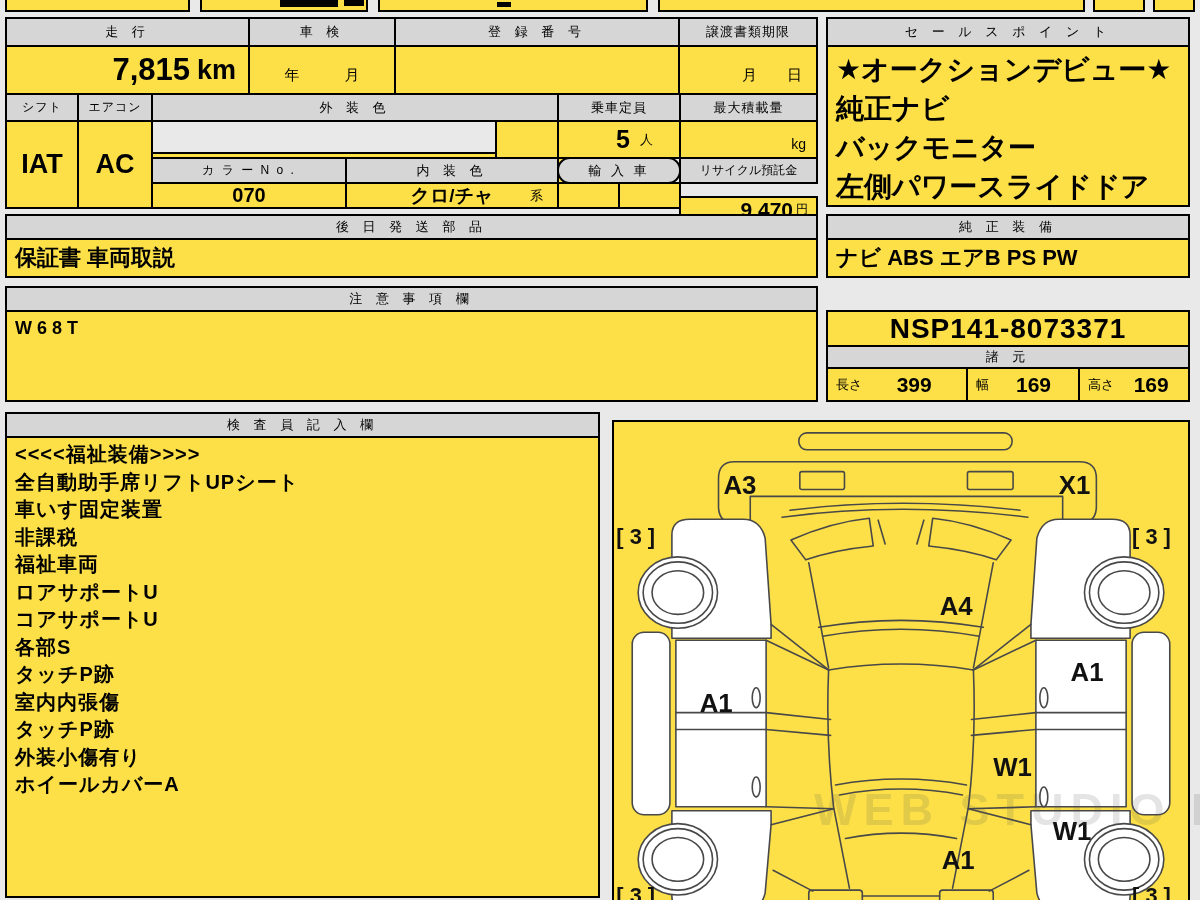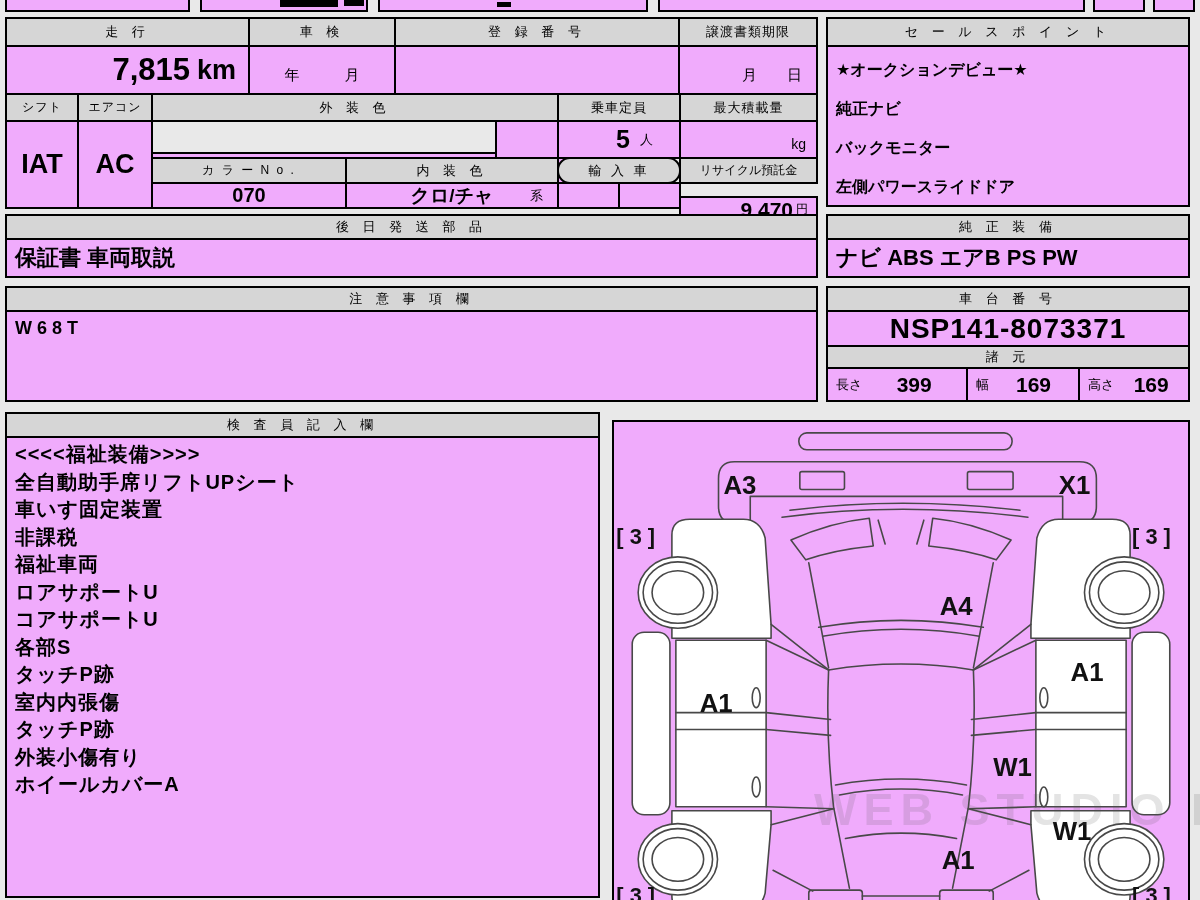--- a/index.html
+++ b/index.html
@@ -1,31 +1,31 @@
 <!DOCTYPE html>
 <html><head>
 <meta charset="utf-8">
 <style>
   html,body{margin:0;padding:0;background:#e9e9e9;}
   #sheet{position:relative;width:1200px;height:900px;background:#e9e9e9;overflow:hidden;
          font-family:"Liberation Sans","DejaVu Sans",sans-serif;color:#000;}
-  .cell{position:absolute;box-sizing:border-box;border:2px solid #000;background:#f0abfc;}
+  .cell{position:absolute;box-sizing:border-box;border:2px solid #000;background:#fde047;}
   .hd{background:#d6d6d6;display:flex;align-items:center;justify-content:center;
       font-size:13px;letter-spacing:5px;white-space:nowrap;}
   .hd.tight{letter-spacing:1px;}
   .hd.sm{font-size:12px;}
   .val{display:flex;align-items:center;justify-content:center;white-space:nowrap;}
   .val.left{justify-content:flex-start;}
   .val.right{justify-content:flex-end;}
   .big{font-weight:bold;}
   .frag{position:absolute;background:#000;}
   .unit{font-weight:normal;}
   .listbox{display:block;padding:3px 8px;overflow:hidden;}
   .listbox div{font-weight:bold;}
-  .sales-list div{font-size:16px;line-height:39px;}
+  .sales-list div{font-size:28px;line-height:39px;}
   .insp-list div{font-size:20px;line-height:27.5px;letter-spacing:1px;}
   .dim{display:flex;align-items:center;justify-content:center;}
   .dim .lbl{font-size:13px;padding-left:8px;}
   .dim .num{font-size:21px;font-weight:bold;flex:1;text-align:center;}
   #watermark{position:absolute;left:200px;top:362px;font-size:45px;font-weight:bold;
              letter-spacing:7px;color:rgba(90,90,90,0.16);white-space:nowrap;}
   svg text{font-family:"Liberation Sans","DejaVu Sans",sans-serif;font-weight:bold;fill:#111;}
 </style>
 </head>
 <body>
@@ -98,21 +98,20 @@
   <div class="cell listbox sales-list" style="left:826px;top:45px;width:364px;height:162px;">
       <div>★オークションデビュー★</div>
       <div>純正ナビ</div>
       <div>バックモニター</div>
       <div>左側パワースライドドア</div>
     </div>
 
   <div class="cell hd" style="left:826px;top:214px;width:364px;height:26px;">純 正 装 備</div>
   <div class="cell val left big" style="left:826px;top:238px;width:364px;height:40px;font-size:22px;padding-left:8px;">ナビ  ABS  エアB  PS  PW</div>
 
-  <div class="cell hd" style="left:826px;top:286px;width:364px;height:26px;">車 台 番 号</div>
   <div class="cell val big" style="left:826px;top:310px;width:364px;height:37px;font-size:28px;letter-spacing:1px;">NSP141-8073371</div>
 
   <div class="cell hd" style="left:826px;top:345px;width:364px;height:24px;">諸 元</div>
   <div class="cell dim" style="left:826px;top:367px;width:142px;height:35px;">
     <span class="lbl">長さ</span>
     <span class="num">399</span>
   </div>
   <div class="cell dim" style="left:966px;top:367px;width:114px;height:35px;">
     <span class="lbl">幅</span>
     <span class="num">169</span>

